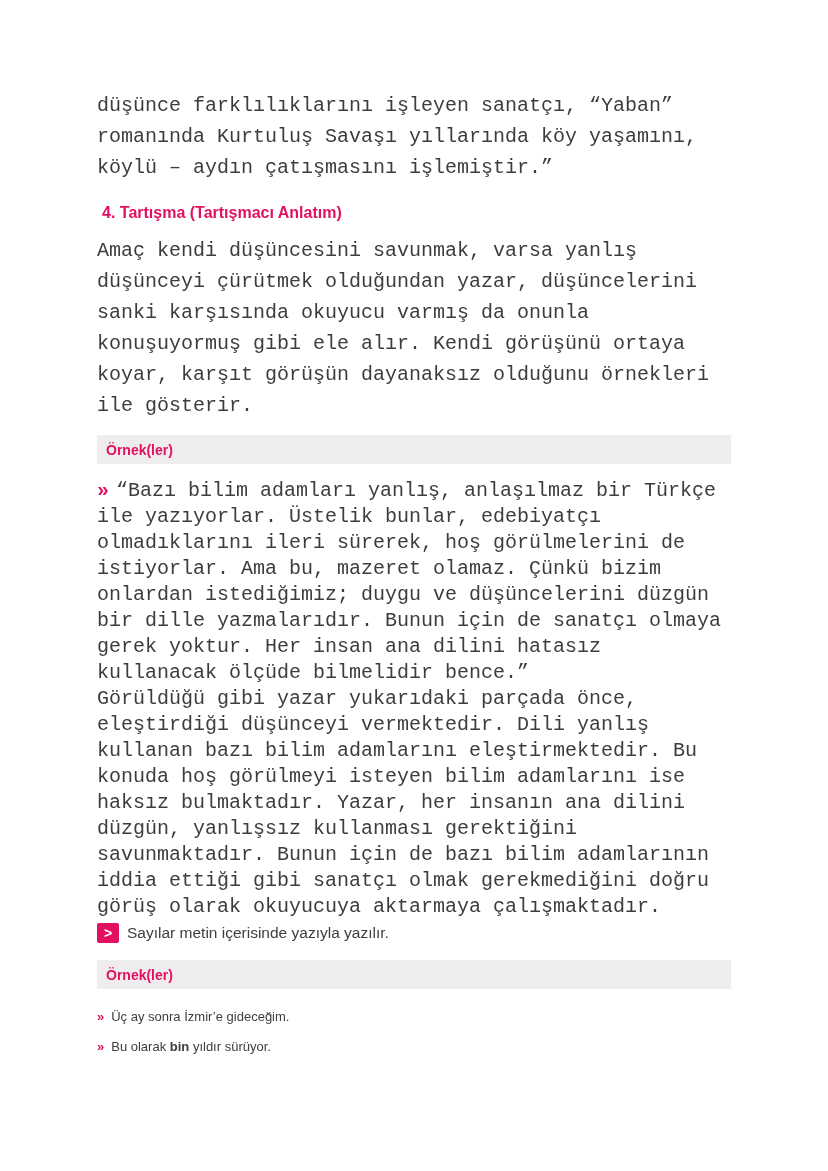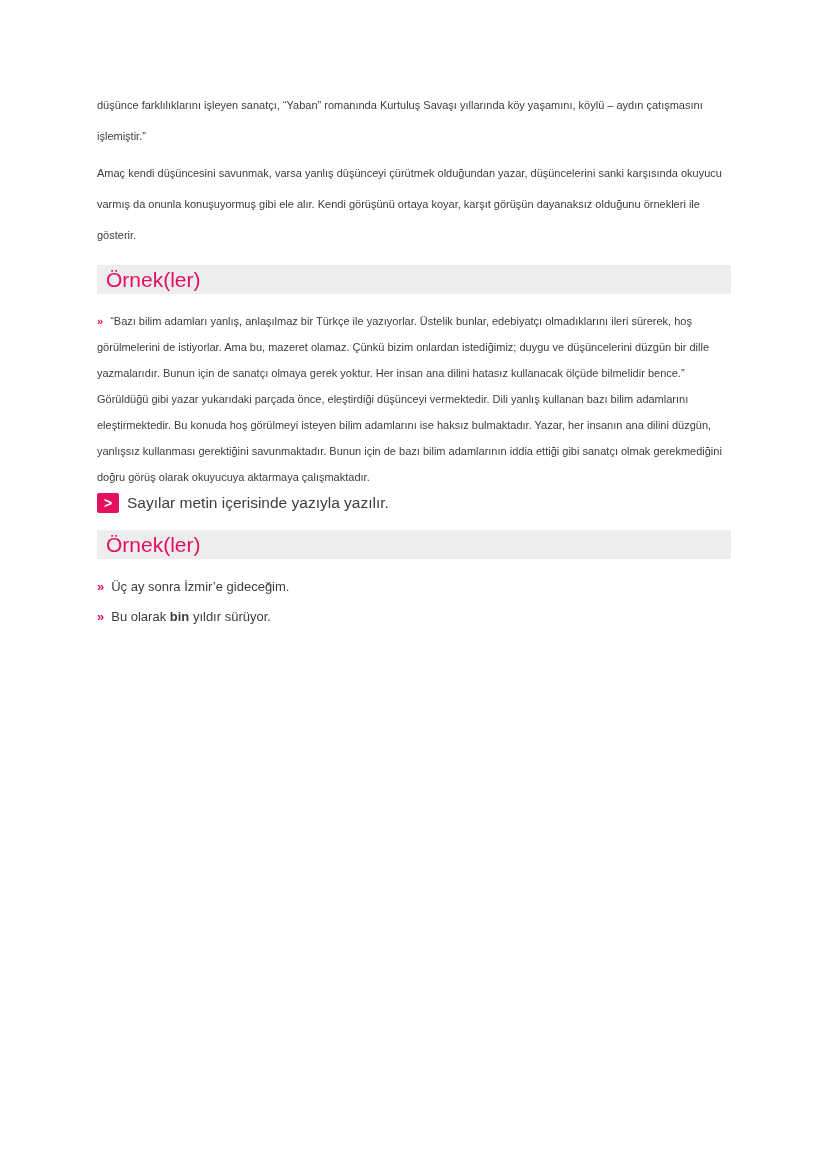--- a/index.html
+++ b/index.html
@@ -11,22 +11,23 @@
     color: var(--text, #3d3d3d);
     overflow: hidden;
   }
   .page {
     width: 828px;
     height: 1171px;
     padding: 90px 97px 0 97px;
     background: #ffffff;
   }
   .para {
-    font-size: 11px;
+    font-size: 20px;
     color: var(--text, #3d3d3d);
+    font-family: Liberation Mono, monospace;
   }
   .spaced { line-height: 31px; }
   .tight  { line-height: 26px; }
   .gap-after { margin-bottom: 6px; }
   .heading {
     font-size: 16px;
     font-weight: bold;
     color: var(--accent, #e31062);
     margin-top: 18px;
     margin-bottom: 10px;
@@ -38,22 +39,22 @@
     background: var(--banner_bg, #eeecec);
     height: 29px;
     display: flex;
     align-items: center;
     padding-left: 9px;
     margin-top: 14px;
     margin-bottom: 14px;
   }
   .banner-text {
     color: var(--accent, #e31062);
-    font-weight: normal;
-    font-size: 21px;
+    font-weight: bold;
+    font-size: 14px;
   }
   .marker {
     color: var(--accent, #e31062);
     font-weight: bold;
     margin-right: 7px;
   }
   .analysis { margin-top: 0; }
   .rule-line {
     display: flex;
     align-items: center;
@@ -82,20 +83,21 @@
   strong { font-weight: bold; color: inherit; }
 </style>
 </head>
 <body>
 
 <div class="page">
 
   <p class="para spaced gap-after">düşünce farklılıklarını işleyen sanatçı, “Yaban” romanında Kurtuluş Savaşı yıllarında köy yaşamını, köylü – aydın çatışmasını işlemiştir.”</p>
 
 
+  <h2 class="heading heading-indent">4. Tartışma (Tartışmacı Anlatım)</h2>
 
 
   <p class="para spaced">Amaç kendi düşüncesini savunmak, varsa yanlış düşünceyi çürütmek olduğundan yazar, düşüncelerini sanki karşısında okuyucu varmış da onunla konuşuyormuş gibi ele alır. Kendi görüşünü ortaya koyar, karşıt görüşün dayanaksız olduğunu örnekleri ile gösterir.</p>
 
 
   <div class="banner">
     <span class="banner-text">Örnek(ler)</span>
   </div>
 
   <div class="para tight"><span class="marker">»</span><span>“Bazı bilim adamları yanlış, anlaşılmaz bir Türkçe ile yazıyorlar. Üstelik bunlar, edebiyatçı olmadıklarını ileri sürerek, hoş görülmelerini de istiyorlar. Ama bu, mazeret olamaz. Çünkü bizim onlardan istediğimiz; duygu ve düşüncelerini düzgün bir dille yazmalarıdır. Bunun için de sanatçı olmaya gerek yoktur. Her insan ana dilini hatasız kullanacak ölçüde bilmelidir bence.”</span></div>

